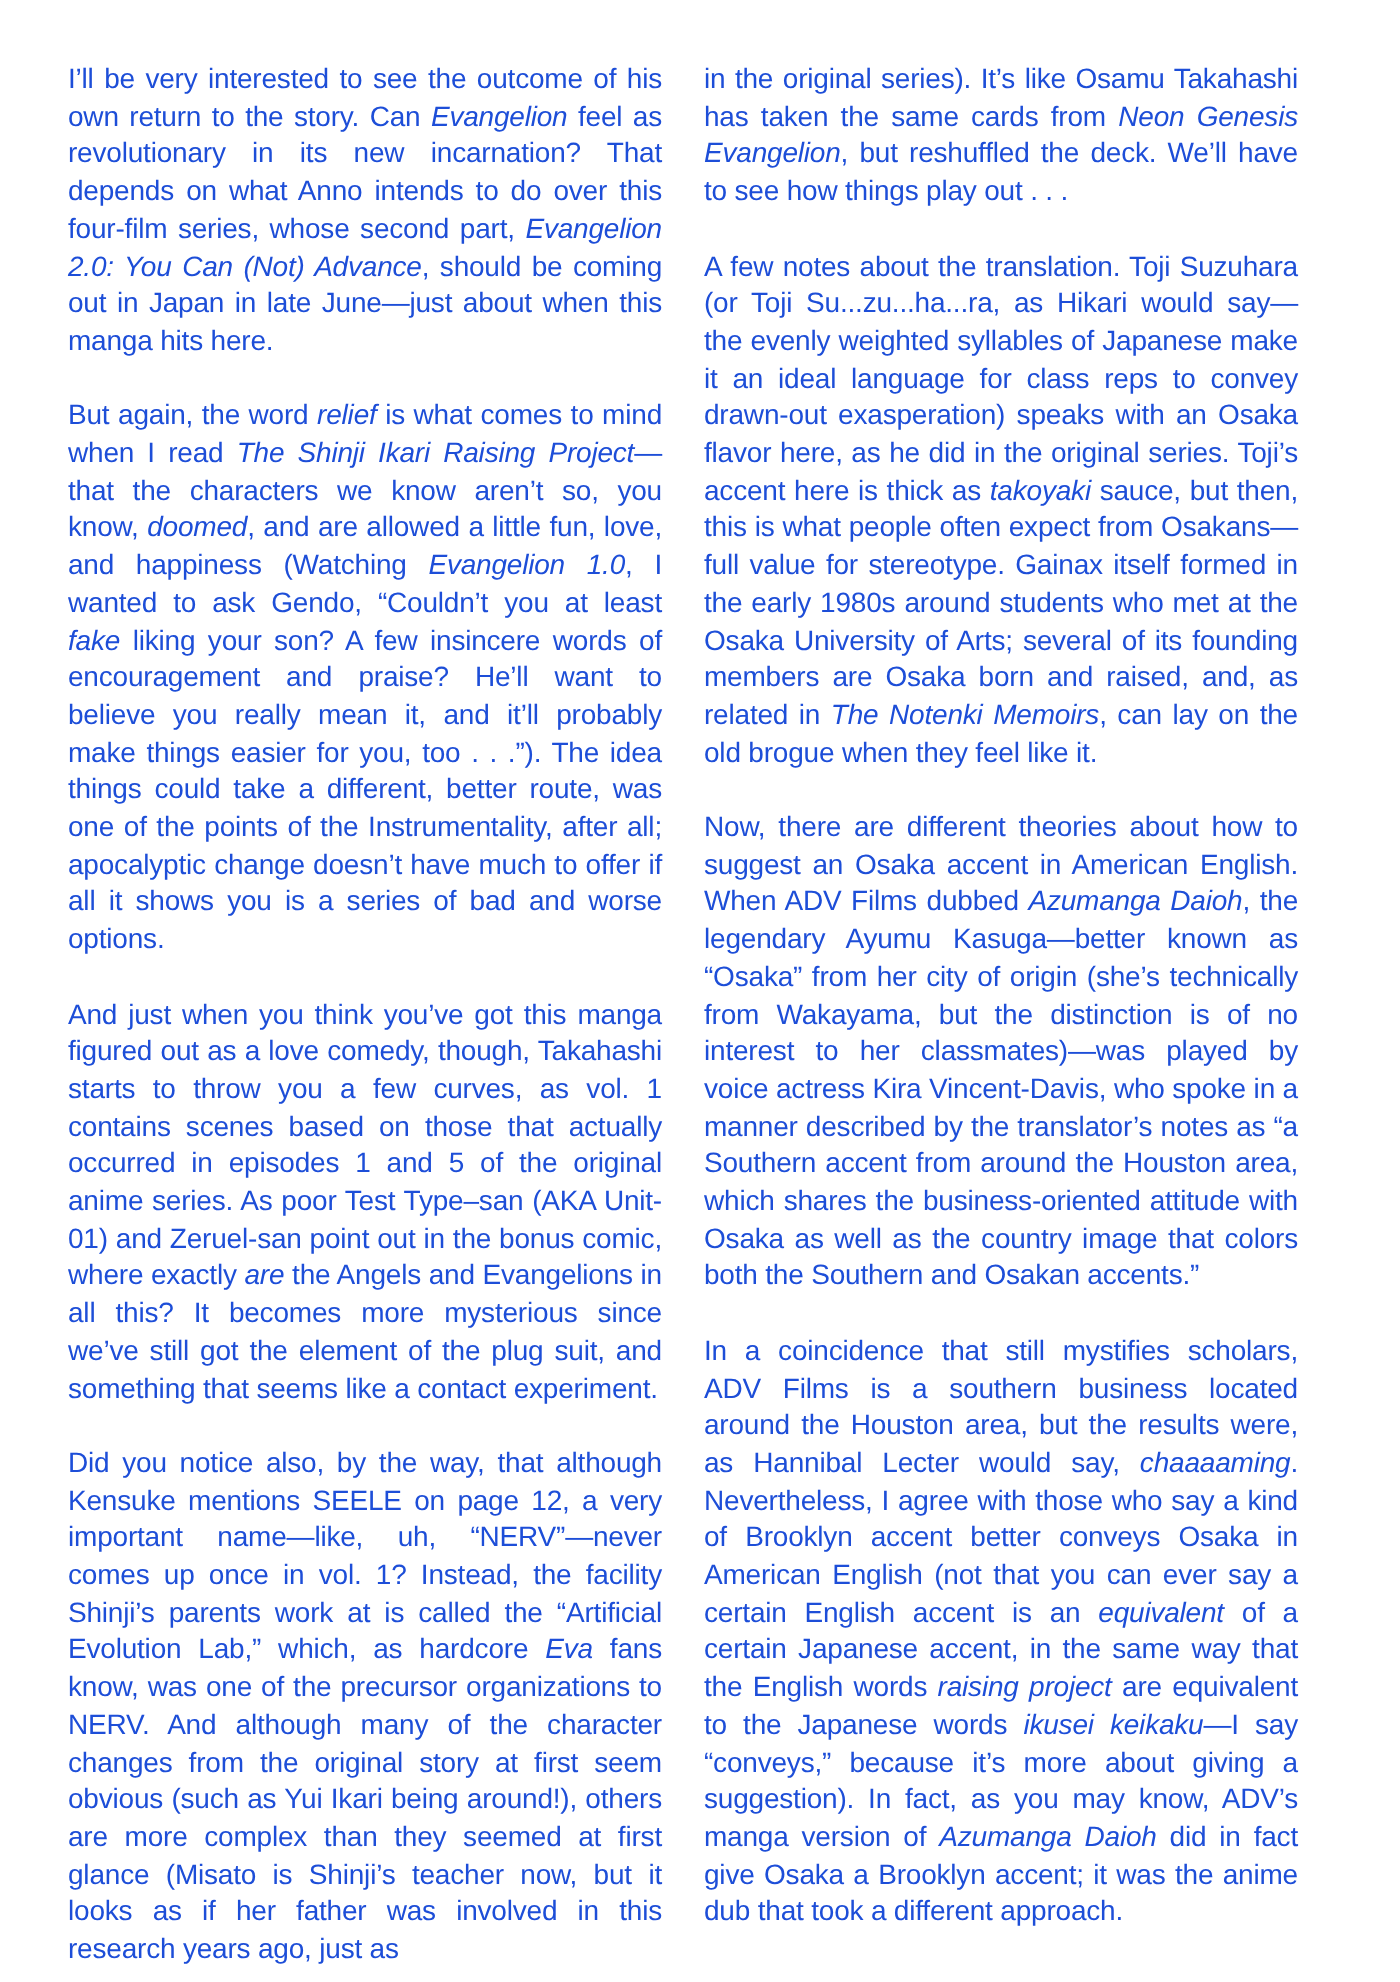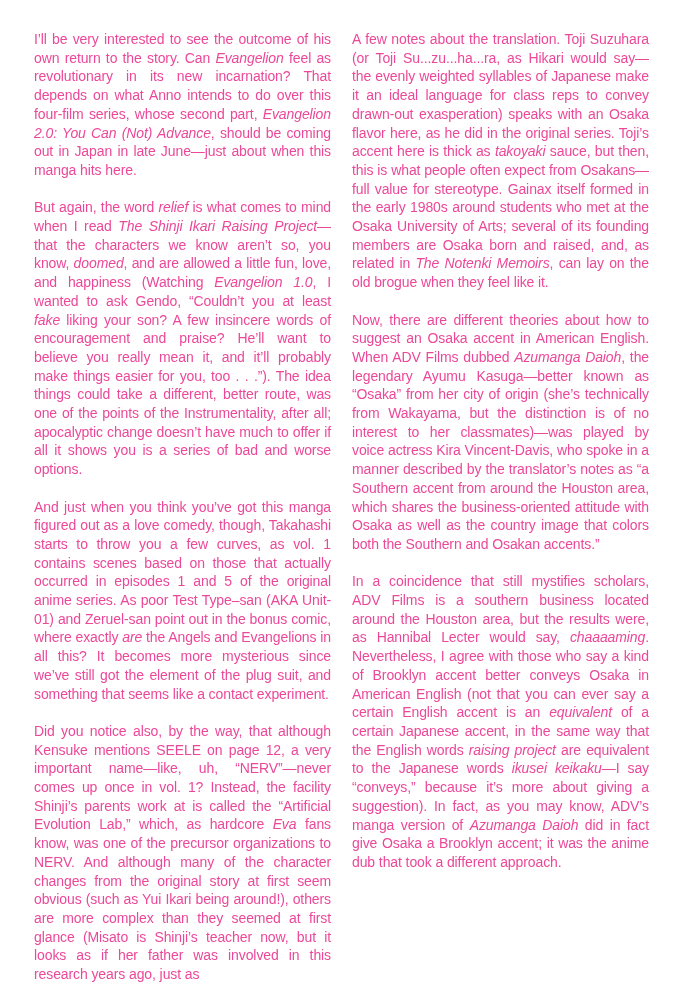--- a/index.html
+++ b/index.html
@@ -7,21 +7,21 @@
     padding: 0;
     background: #ffffff;
   }
   .page {
     position: relative;
     width: 700px;
     height: 991px;
     background: #ffffff;
     overflow: hidden;
     font-family: "Liberation Sans", "DejaVu Sans", sans-serif;
-    color: #ec4899;
+    color: #1d4ed8;
   }
   .column {
     position: absolute;
     top: 30px;
     width: 297px;
     font-size: 14px;
     line-height: 18.7px;
     letter-spacing: -0.1px;
     text-align: justify;
   }
@@ -39,17 +39,18 @@
 <body>
 
 <div class="page">
   <div class="column column-left">
       <p><span>I’ll be very interested to see the outcome of his own return to the story. Can </span><em>Evangelion</em><span> feel as revolutionary in its new incarnation? That depends on what Anno intends to do over this four-film series, whose second part, </span><em>Evangelion 2.0: You Can (Not) Advance</em><span>, should be coming out in Japan in late June—just about when this manga hits here.</span></p>
       <p><span>But again, the word </span><em>relief</em><span> is what comes to mind when I read </span><em>The Shinji Ikari Raising Project</em><span>—that the characters we know aren’t so, you know, </span><em>doomed</em><span>, and are allowed a little fun, love, and happiness (Watching </span><em>Evangelion 1.0</em><span>, I wanted to ask Gendo, “Couldn’t you at least </span><em>fake</em><span> liking your son? A few insincere words of encouragement and praise? He’ll want to believe you really mean it, and it’ll probably make things easier for you, too . . .”). The idea things could take a different, better route, was one of the points of the Instrumentality, after all; apocalyptic change doesn’t have much to offer if all it shows you is a series of bad and worse options.</span></p>
       <p><span>And just when you think you’ve got this manga figured out as a love comedy, though, Takahashi starts to throw you a few curves, as vol. 1 contains scenes based on those that actually occurred in episodes 1 and 5 of the original anime series. As poor Test Type–san (AKA Unit-01) and Zeruel-san point out in the bonus comic, where exactly </span><em>are</em><span> the Angels and Evangelions in all this? It becomes more mysterious since we’ve still got the element of the plug suit, and something that seems like a contact experiment.</span></p>
       <p><span>Did you notice also, by the way, that although Kensuke mentions SEELE on page 12, a very important name—like, uh, “NERV”—never comes up once in vol. 1? Instead, the facility Shinji’s parents work at is called the “Artificial Evolution Lab,” which, as hardcore </span><em>Eva</em><span> fans know, was one of the precursor organizations to NERV. And although many of the character changes from the original story at first seem obvious (such as Yui Ikari being around!), others are more complex than they seemed at first glance (Misato is Shinji’s teacher now, but it looks as if her father was involved in this research years ago, just as</span></p>
     </div>
   <div class="column column-right">
+      <p><span>in the original series). It’s like Osamu Takahashi has taken the same cards from </span><em>Neon Genesis Evangelion</em><span>, but reshuffled the deck. We’ll have to see how things play out . . .</span></p>
       <p><span>A few notes about the translation. Toji Suzuhara (or Toji Su...zu...ha...ra, as Hikari would say—the evenly weighted syllables of Japanese make it an ideal language for class reps to convey drawn-out exasperation) speaks with an Osaka flavor here, as he did in the original series. Toji’s accent here is thick as </span><em>takoyaki</em><span> sauce, but then, this is what people often expect from Osakans—full value for stereotype. Gainax itself formed in the early 1980s around students who met at the Osaka University of Arts; several of its founding members are Osaka born and raised, and, as related in </span><em>The Notenki Memoirs</em><span>, can lay on the old brogue when they feel like it.</span></p>
       <p><span>Now, there are different theories about how to suggest an Osaka accent in American English. When ADV Films dubbed </span><em>Azumanga Daioh</em><span>, the legendary Ayumu Kasuga—better known as “Osaka” from her city of origin (she’s technically from Wakayama, but the distinction is of no interest to her classmates)—was played by voice actress Kira Vincent-Davis, who spoke in a manner described by the translator’s notes as “a Southern accent from around the Houston area, which shares the business-oriented attitude with Osaka as well as the country image that colors both the Southern and Osakan accents.”</span></p>
       <p><span>In a coincidence that still mystifies scholars, ADV Films is a southern business located around the Houston area, but the results were, as Hannibal Lecter would say, </span><em>chaaaaming</em><span>. Nevertheless, I agree with those who say a kind of Brooklyn accent better conveys Osaka in American English (not that you can ever say a certain English accent is an </span><em>equivalent</em><span> of a certain Japanese accent, in the same way that the English words </span><em>raising project</em><span> are equivalent to the Japanese words </span><em>ikusei keikaku</em><span>—I say “conveys,” because it’s more about giving a suggestion). In fact, as you may know, ADV’s manga version of </span><em>Azumanga Daioh</em><span> did in fact give Osaka a Brooklyn accent; it was the anime dub that took a different approach.</span></p>
     </div>
 </div>
 
 </body></html>

